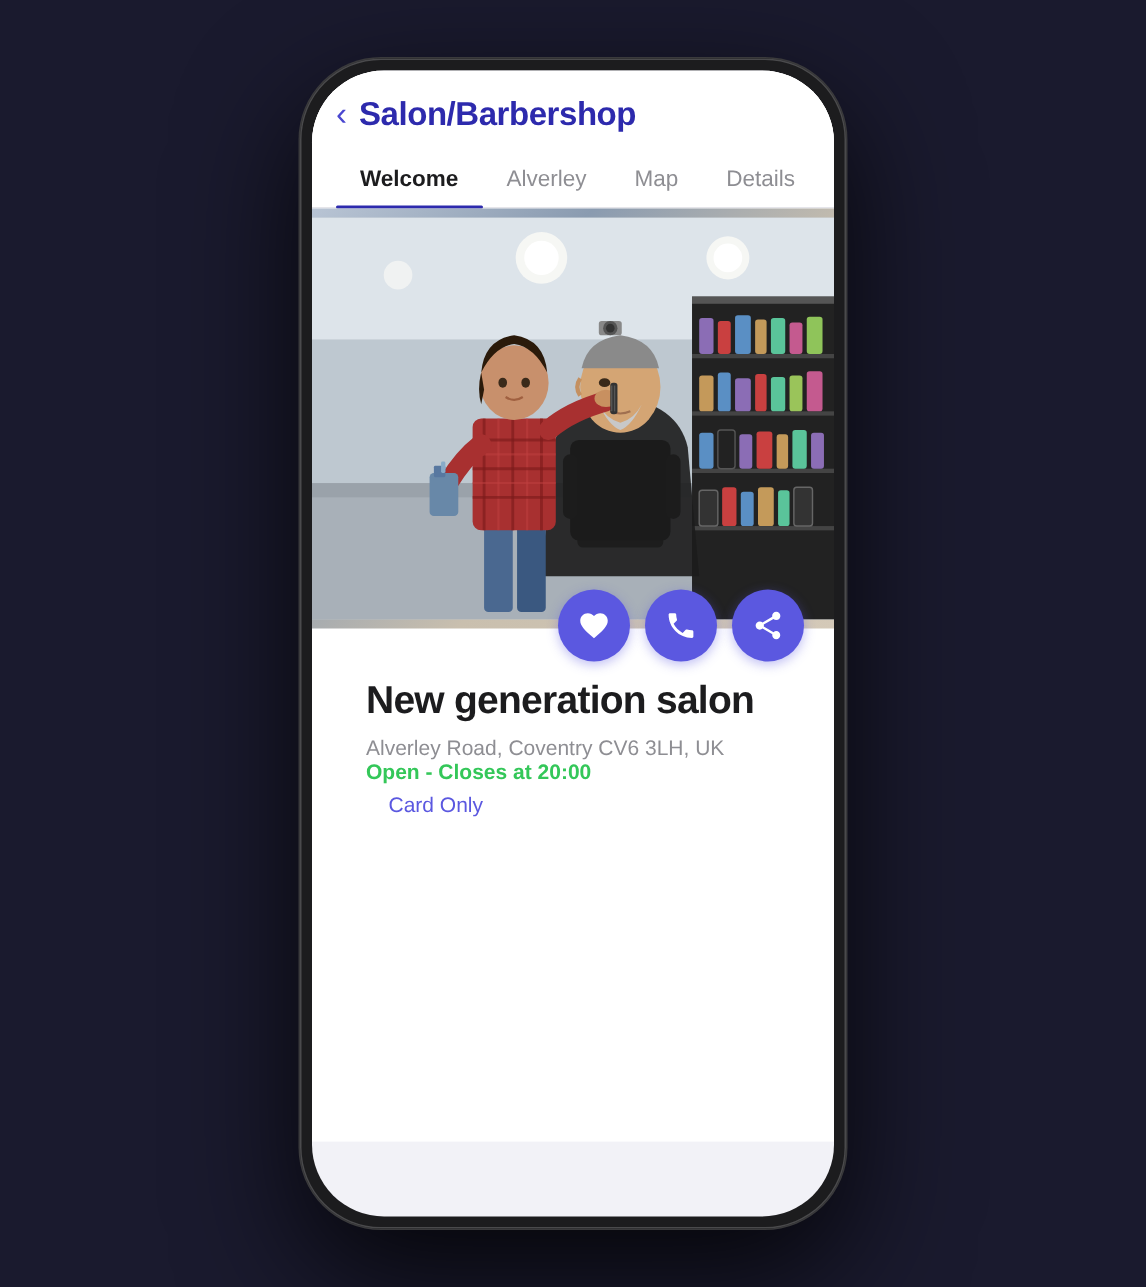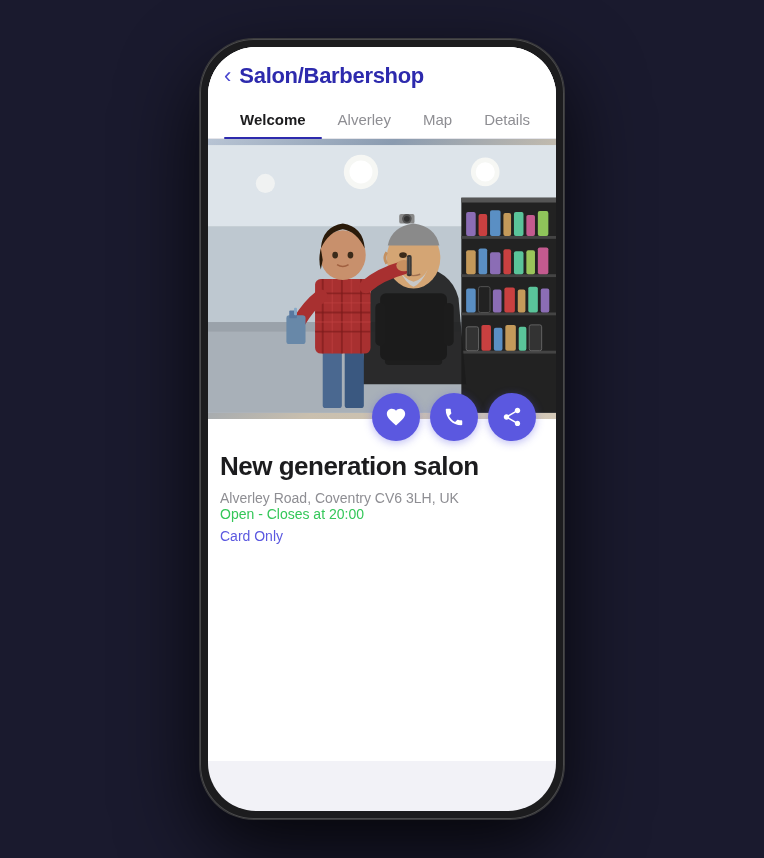--- a/index.html
+++ b/index.html
@@ -244,21 +244,21 @@
     }
 
     .action-btn svg {
       width: 22px;
       height: 22px;
       fill: white;
     }
 
     
     .info-section {
-      padding: 32px 20px 16px 12px;
+      padding: 32px 20px 16px 36px;
       background: #fff;
       flex: 1;
     }
 
     .salon-name {
       font-size: 26px;
       font-weight: 700;
       color: #1c1c1e;
       letter-spacing: -0.5px;
       margin-bottom: 8px;
@@ -267,28 +267,29 @@
 
     .salon-address {
       font-size: 14px;
       color: #8e8e93;
       margin-bottom: 0;
     }
 
     .salon-status {
       font-size: 14px;
       color: #34c759;
-      font-weight: 400;
+      font-weight: 700;
       margin-bottom: 6px;
     }
 
     .payment-method {
       font-size: 14px;
       color: #5b58e0;
       font-weight: 500;
+      margin-left: 15px;
     }
   </style>
 </head>
 <body>
 
 <div class="phone-outer">
   <div class="phone-inner">
 
 
     <div class="screen-content">

